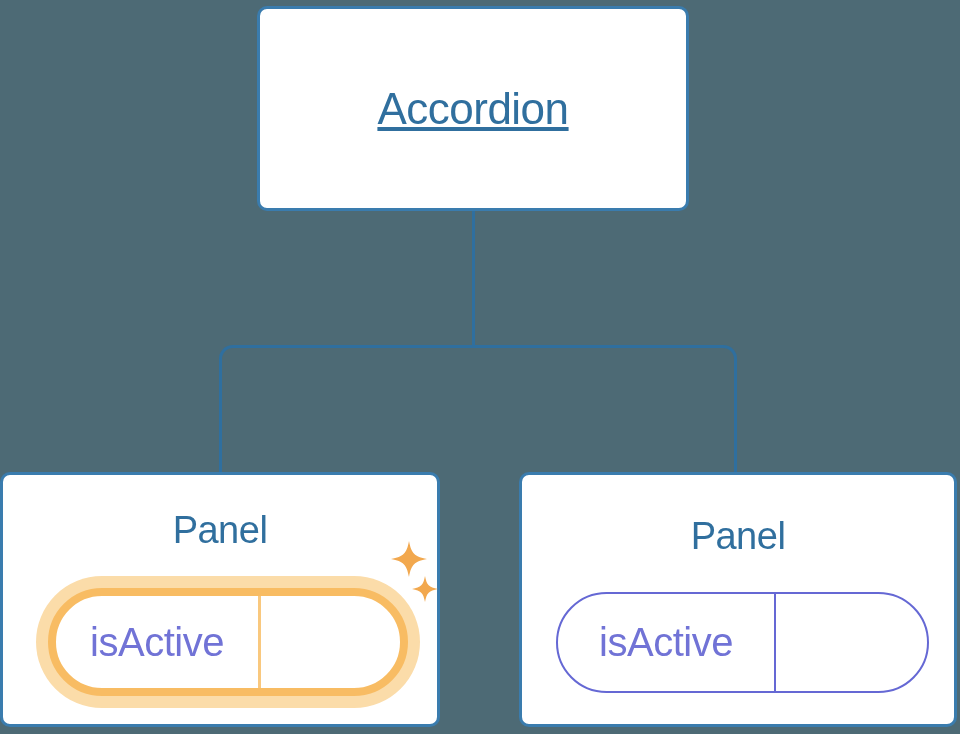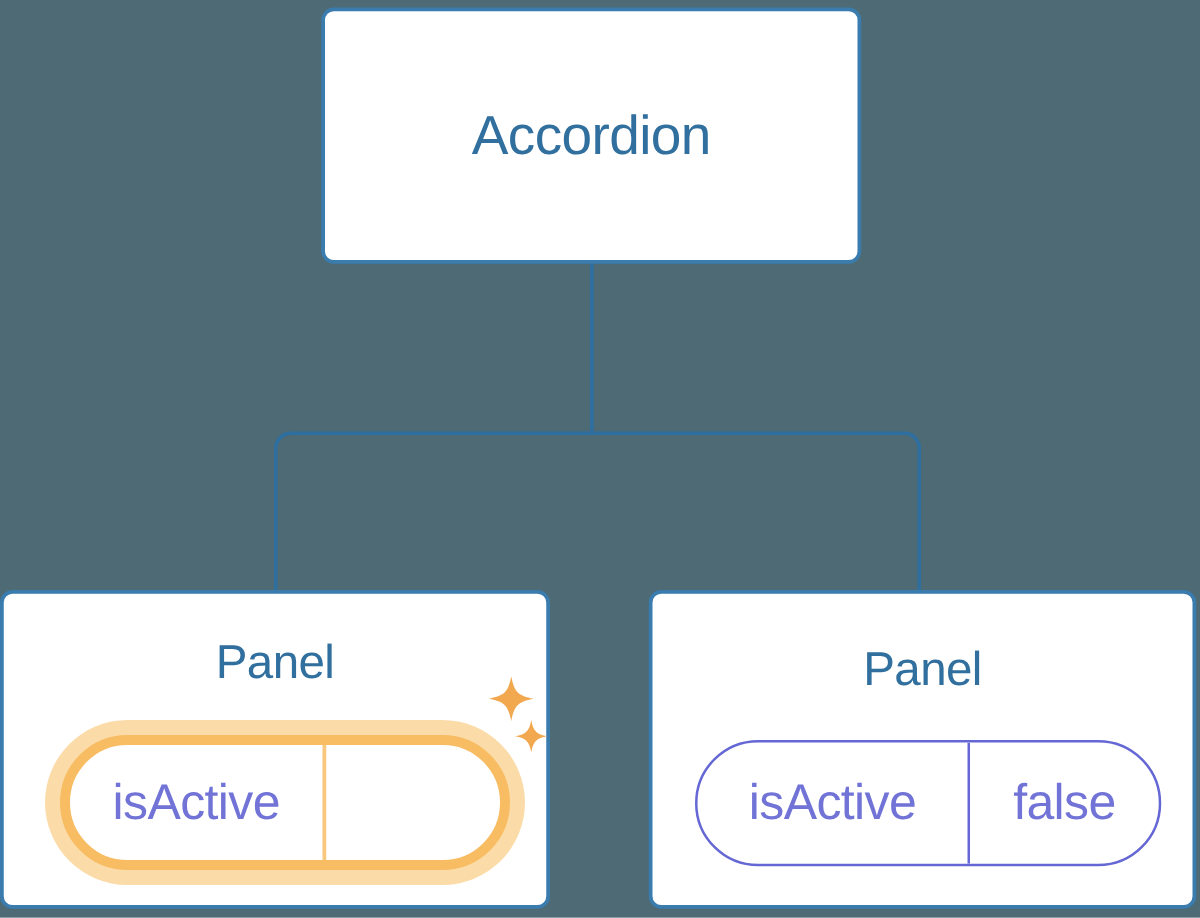--- a/index.html
+++ b/index.html
@@ -53,20 +53,21 @@
   .node-root {
     left: 257px; top: 6px;
     width: 432px; height: 205px;
     display: flex; align-items: center; justify-content: center;
   }
   .root-title {
     font-size: 44px;
     font-weight: 500;
     letter-spacing: -0.5px;
     color: var(--title);
+    text-decoration: underline;
   }
   .node-panel { width: 440px; height: 255px; top: 472px; }
   .panel-left  { left: 0px; }
   .panel-right { left: 519px; width: 438px; }
 
   .panel-title {
     position: absolute;
     left: 0; right: 0;
     text-align: center;
     font-size: 38px;
@@ -159,17 +160,16 @@
       <path fill="currentColor" d="M12 0 C13.6 8.4 15.6 10.4 24 12 C15.6 13.6 13.6 15.6 12 24 C10.4 15.6 8.4 13.6 0 12 C8.4 10.4 10.4 8.4 12 0 Z"></path>
     </svg>
   </div>
 
   <div class="node node-panel panel-right">
     <div class="panel-title">Panel</div>
 
     <div class="pill pill-inactive">
       <span class="pill-key">isActive</span>
       <span class="pill-divider"></span>
-      <span class="pill-value">false</span>
     </div>
   </div>
 
 </div>
 
 </body></html>

